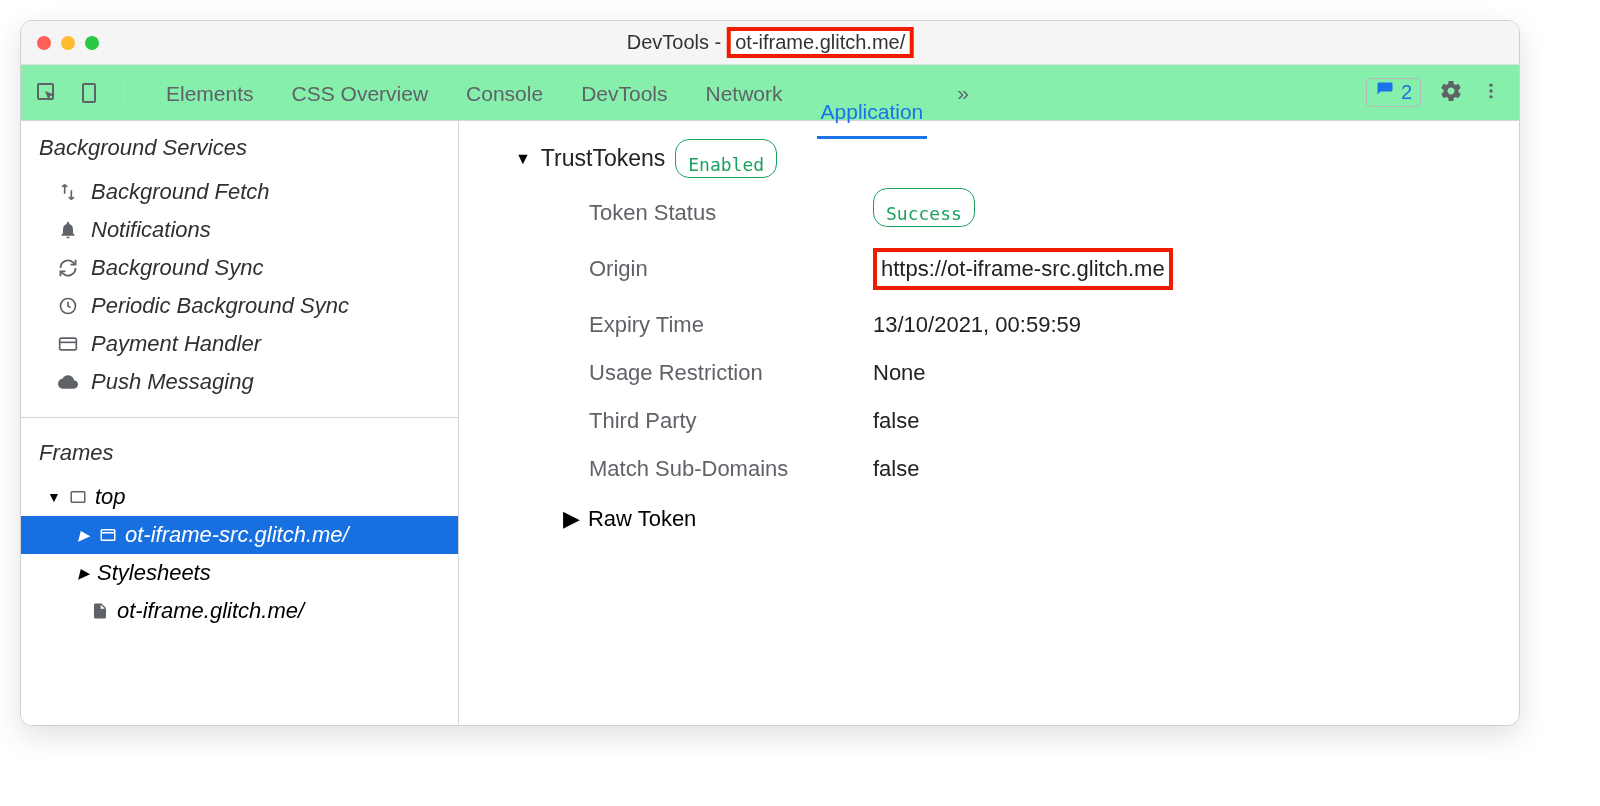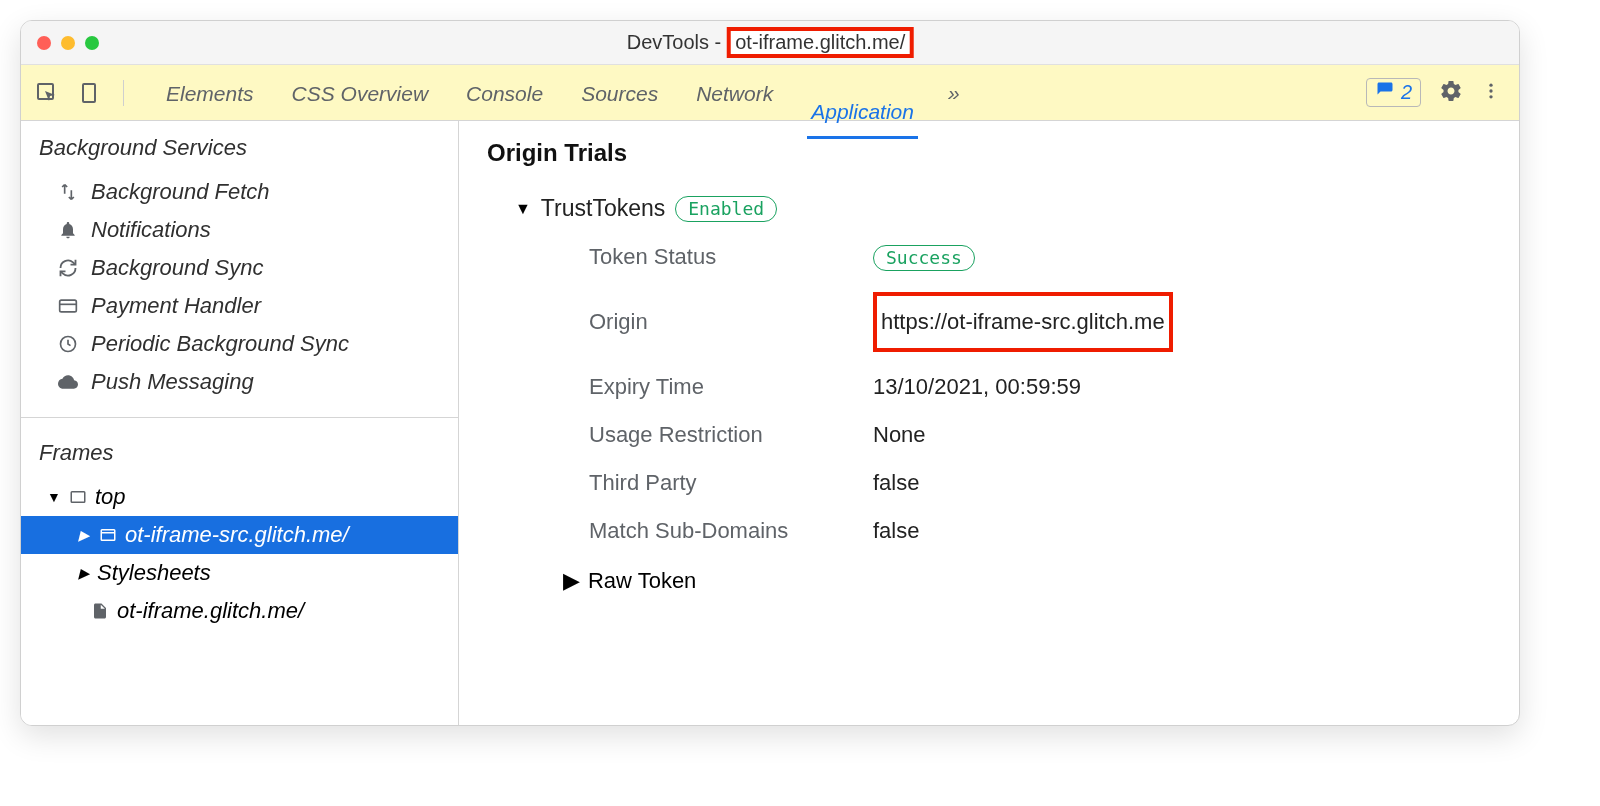--- a/index.html
+++ b/index.html
@@ -47,27 +47,26 @@
     font-weight: 500;
     justify-content: flex-end;
   }
   .title-url {
     border: 4px solid #ef1c00;
     padding: 0 4px;
     background: #fff;
   }
   .tabbar {
     height: 56px;
-    background: #fef9c3;
+    background: #86efac;
     border-bottom: 1px solid #d5d5d5;
     display: flex;
     align-items: center;
     padding: 0 12px;
     gap: 8px;
-    font-style: italic;
   }
   .toolbar-left { display: flex; align-items: center; gap: 14px; }
   .tool-icon {
     width: 28px; height: 28px;
     display: flex; align-items: center; justify-content: center;
     color: #5f6368;
   }
   .vdivider { width: 1px; height: 26px; background: #cfcfcf; margin: 0 6px; }
   .tabs { display: flex; align-items: center; gap: 30px; margin-left: 24px; flex: 1; }
   .tab {
@@ -147,37 +146,37 @@
   }
   .ot-group { margin-left: 28px; }
   .ot-header { display: flex; align-items: center; gap: 10px; margin-bottom: 22px; }
   .ot-header .caret { font-size: 16px; }
   .ot-header .name { font-size: 23px; font-weight: 500; color: #222; }
   .badge {
     border: 1.8px solid #1aa260;
     color: #1aa260;
     font-family: ui-monospace, Menlo, Consolas, monospace;
     font-size: 18px;
-    padding: 1px 12px 2px;
+    padding: 14px 12px 2px;
     border-radius: 14px;
   }
   .kv-grid {
     display: grid;
     grid-template-columns: 260px auto;
     row-gap: 22px;
     column-gap: 24px;
     margin-left: 74px;
     align-items: center;
     font-size: 22px;
   }
   .kv-key { color: #5f6368; }
   .kv-val { color: #222; }
   .kv-val .highlight {
     border: 4px solid #ef1c00;
-    padding: 13px 4px;
+    padding: 4px 4px;
     display: inline-block;
   }
   .raw-token {
     margin-left: 48px;
     margin-top: 24px;
     font-size: 22px;
     display: flex; align-items: center; gap: 8px;
   }
 </style>
 </head>
@@ -209,21 +208,21 @@
         <svg width="24" height="24" viewBox="0 0 24 24" fill="none" stroke="currentColor" stroke-width="2">
             <rect x="6" y="3" width="12" height="18" rx="1"></rect>
           </svg>
       </div>
       <div class="vdivider"></div>
     </div>
     <div class="tabs">
       <div class="tab">Elements</div>
       <div class="tab">CSS Overview</div>
       <div class="tab">Console</div>
-      <div class="tab">Sources</div>
+      <div class="tab">DevTools</div>
       <div class="tab">Network</div>
       <div class="tab active">Application</div>
       <div class="tab-more">»</div>
     </div>
     <div class="toolbar-right">
       <div class="issues-btn">
         <span>
           <svg width="20" height="18" viewBox="0 0 24 24" fill="#1a73e8">
               <path d="M20 2H4c-1.1 0-2 .9-2 2v14l4-4h14c1.1 0 2-.9 2-2V4c0-1.1-.9-2-2-2z"></path>
             </svg>
@@ -273,35 +272,35 @@
                 <path d="M21 2v6h-6"></path>
                 <path d="M3 12a9 9 0 0 1 15-6.7L21 8"></path>
                 <path d="M3 22v-6h6"></path>
                 <path d="M21 12a9 9 0 0 1-15 6.7L3 16"></path>
               </svg>
             </span>
           <span>Background Sync</span>
         </div>
         <div class="side-item">
           <span class="icon">
+              <svg width="20" height="20" viewBox="0 0 24 24" fill="none" stroke="currentColor" stroke-width="2">
+                <circle cx="12" cy="12" r="9"></circle>
+                <path d="M12 7v5l3 2"></path>
+              </svg>
+            </span>
+          <span>Periodic Background Sync</span>
+        </div>
+        <div class="side-item">
+          <span class="icon">
               <svg width="22" height="20" viewBox="0 0 24 24" fill="none" stroke="currentColor" stroke-width="2">
                 <rect x="2" y="5" width="20" height="14" rx="2"></rect>
                 <line x1="2" y1="10" x2="22" y2="10"></line>
               </svg>
             </span>
           <span>Payment Handler</span>
-        </div>
-        <div class="side-item">
-          <span class="icon">
-              <svg width="20" height="20" viewBox="0 0 24 24" fill="none" stroke="currentColor" stroke-width="2">
-                <circle cx="12" cy="12" r="9"></circle>
-                <path d="M12 7v5l3 2"></path>
-              </svg>
-            </span>
-          <span>Periodic Background Sync</span>
         </div>
         <div class="side-item">
           <span class="icon">
               <svg width="22" height="20" viewBox="0 0 24 24" fill="currentColor">
                 <path d="M19.35 10.04C18.67 6.59 15.64 4 12 4 9.11 4 6.6 5.64 5.35 8.04 2.34 8.36 0 10.91 0 14c0 3.31 2.69 6 6 6h13c2.76 0 5-2.24 5-5 0-2.64-2.05-4.78-4.65-4.96z"></path>
               </svg>
             </span>
           <span>Push Messaging</span>
         </div>
       </div>
@@ -336,21 +335,20 @@
               <svg width="18" height="20" viewBox="0 0 24 24" fill="currentColor">
                 <path d="M14 2H6c-1.1 0-2 .9-2 2v16c0 1.1.9 2 2 2h12c1.1 0 2-.9 2-2V8l-6-6zM13 9V3.5L18.5 9H13z"></path>
               </svg>
             </span>
           <span>ot-iframe.glitch.me/</span>
         </div>
       </div>
     </div>
 
     <div class="main">
-      <h2>Origin Trials</h2>
       <div class="ot-group">
         <div class="ot-header">
           <span class="caret">▼</span>
           <span class="name">TrustTokens</span>
           <span class="badge">Enabled</span>
         </div>
         <div class="kv-grid">
           <div class="kv-key">Token Status</div>
           <div class="kv-val"><span class="badge">Success</span></div>
 

